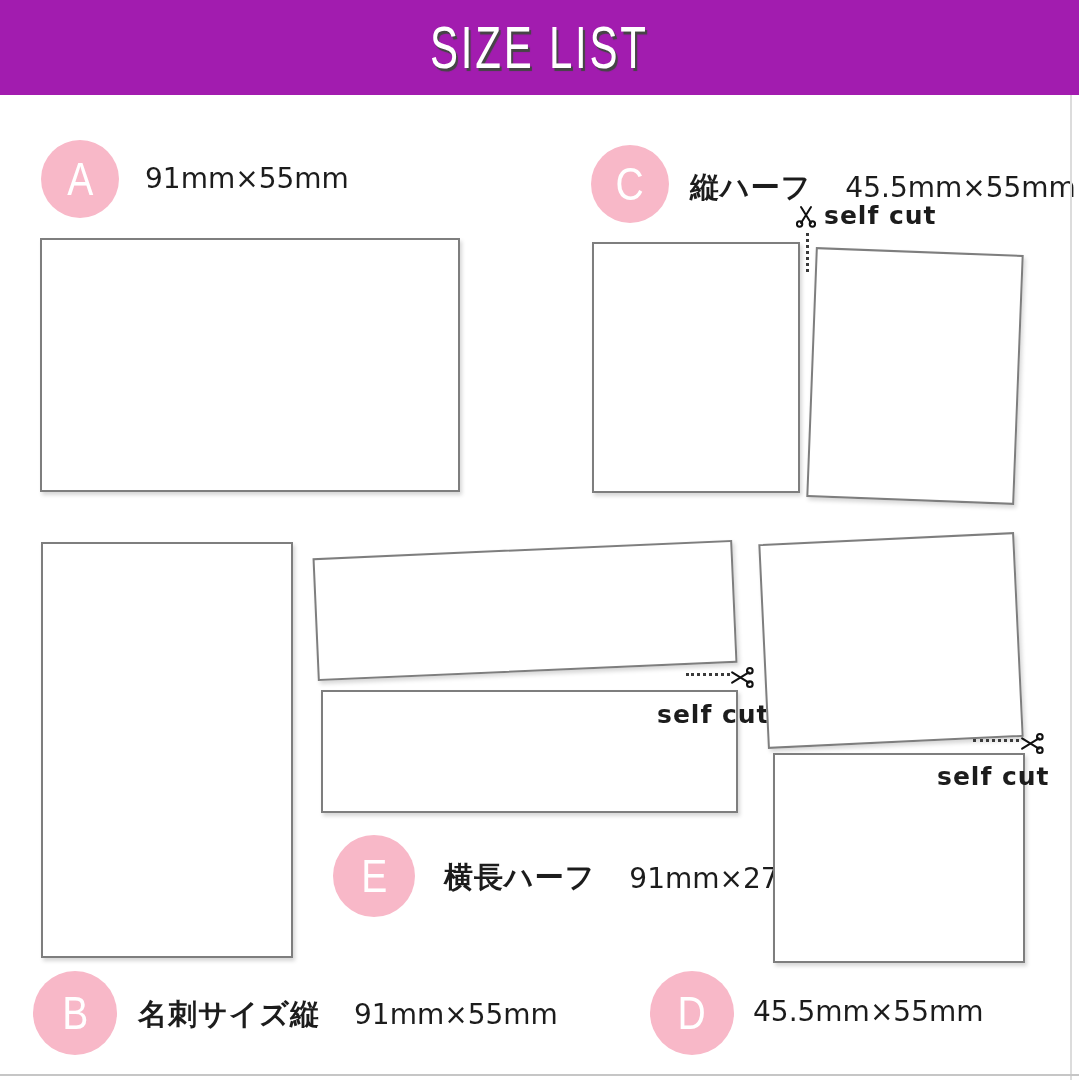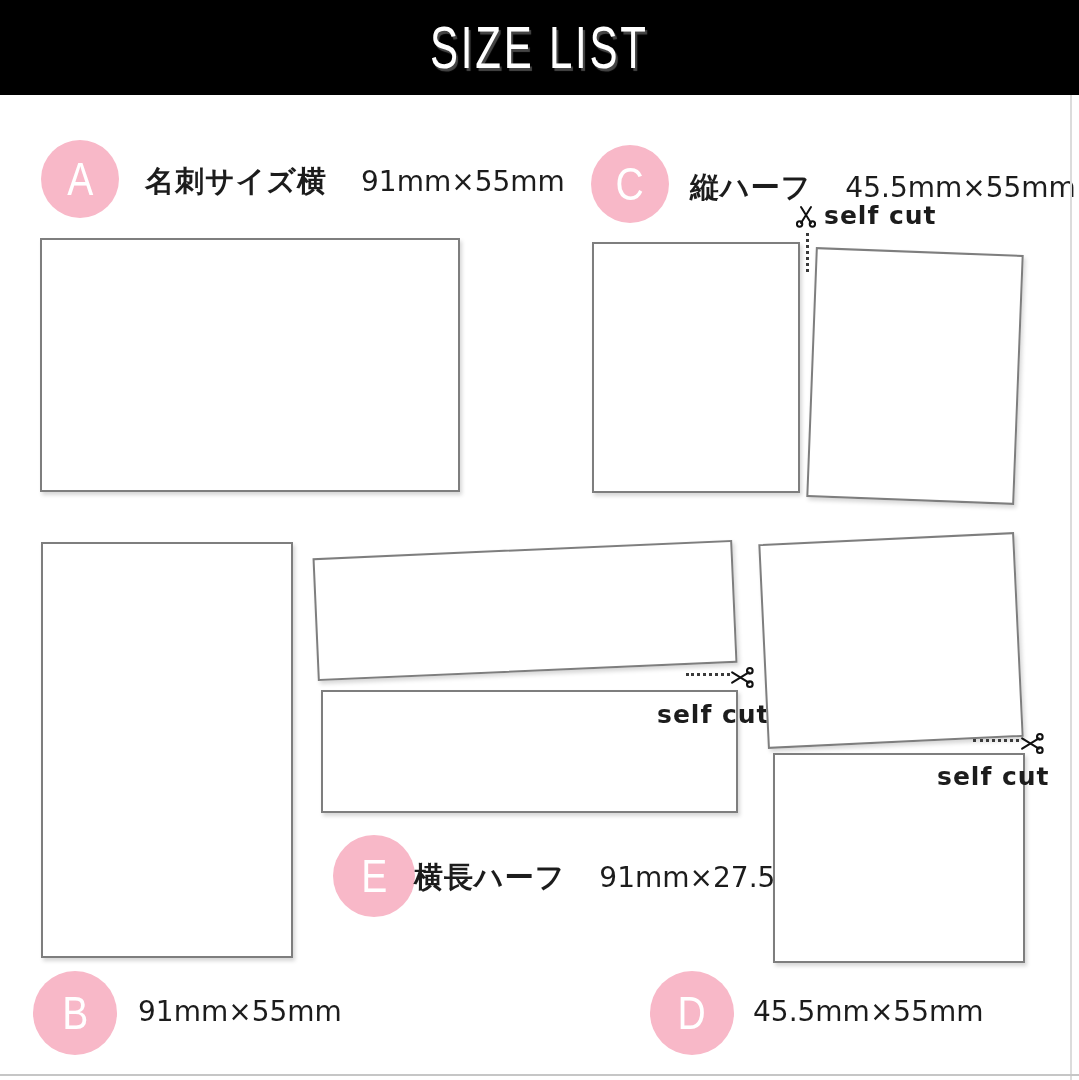--- a/index.html
+++ b/index.html
@@ -12,21 +12,21 @@
     height: 1080px;
     background: #ffffff;
     overflow: hidden;
   }
 
   
   .header {
     position: absolute;
     left: 0; top: 0;
     width: 1079px; height: 95px;
-    background: #000000;
+    background: #a21caf;
     display: flex; align-items: center; justify-content: center;
   }
   .header-title {
     font-family: "Liberation Sans", sans-serif;
     font-size: 60px;
     font-weight: 400;
     letter-spacing: 4px;
     color: #ffffff;
     text-shadow: 3px 3px 1px #454545;
     transform: scaleX(0.70);
@@ -131,21 +131,20 @@
 <div id="canvas">
 
   <div class="header">
     <div class="header-title">SIZE LIST</div>
   </div>
 
   <div class="badge" style="left:41px; top:140px; width:78px; height:78px;">
     <span>A</span>
   </div>
   <div class="label-row" style="left:145px; top:162px;">
-    <span class="label-name">名刺サイズ横</span>
     <span class="label-size">91mm×55mm</span>
   </div>
   <div class="card" style="left:40px; top:238px; width:420px; height:254px;"></div>
 
   <div class="badge" style="left:591px; top:145px; width:78px; height:78px;">
     <span>C</span>
   </div>
   <div class="label-row" style="left:690px; top:168px;">
     <span class="label-name">縦ハーフ</span>
     <span class="label-size">45.5mm×55mm</span>
@@ -160,36 +159,37 @@
   </div>
   <div class="dots-v" style="left:806px; top:233px; height:39px;"></div>
   <div class="card" style="left:592px; top:242px; width:208px; height:251px;"></div>
   <div class="card tilt-cw" style="left:811px; top:251px; width:208px; height:250px;"></div>
 
   <div class="card" style="left:41px; top:542px; width:252px; height:416px;"></div>
   <div class="badge" style="left:33px; top:971px; width:84px; height:84px;">
     <span>B</span>
   </div>
   <div class="label-row" style="left:138px; top:995px;">
+    <span class="label-name">名刺サイズ縦</span>
     <span class="label-size">91mm×55mm</span>
   </div>
 
   <div class="card tilt-ccw" style="left:315px; top:549px; width:420px; height:123px;"></div>
   <div class="card" style="left:321px; top:690px; width:417px; height:123px;"></div>
   <div class="dots-h" style="left:686px; top:673px; width:44px;"></div>
   <span class="scissors" style="position:absolute; left:729px; top:665px;">
     <svg width="25" height="25" viewBox="0 0 24 24">
         <use href="#scissors-shape"></use>
       </svg>
   </span>
   <div class="self-cut" style="left:657px; top:700px;">self cut</div>
   <div class="badge" style="left:333px; top:835px; width:82px; height:82px;">
     <span>E</span>
   </div>
-  <div class="label-row" style="left:414px; top:858px;">
+  <div class="label-row" style="left:444px; top:858px;align-items:center;">
     <span class="label-name">横長ハーフ</span>
     <span class="label-size">91mm×27.5mm</span>
   </div>
 
   <div class="card tilt-ccw2" style="left:763px; top:538px; width:256px; height:205px;"></div>
   <div class="card" style="left:773px; top:753px; width:252px; height:210px;"></div>
   <div class="dots-h" style="left:973px; top:739px; width:46px;"></div>
   <span class="scissors" style="position:absolute; left:1019px; top:731px;">
     <svg width="25" height="25" viewBox="0 0 24 24">
         <use href="#scissors-shape"></use>

